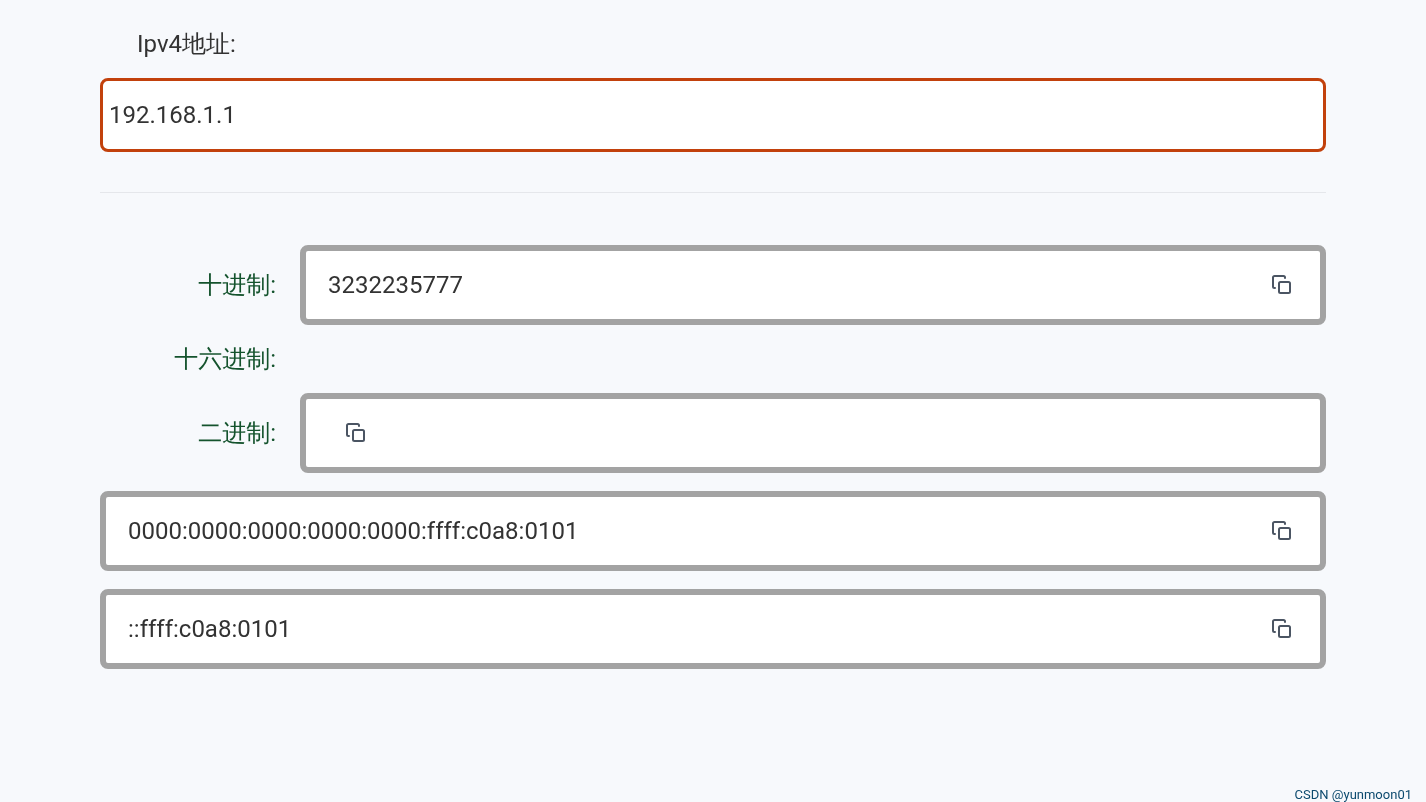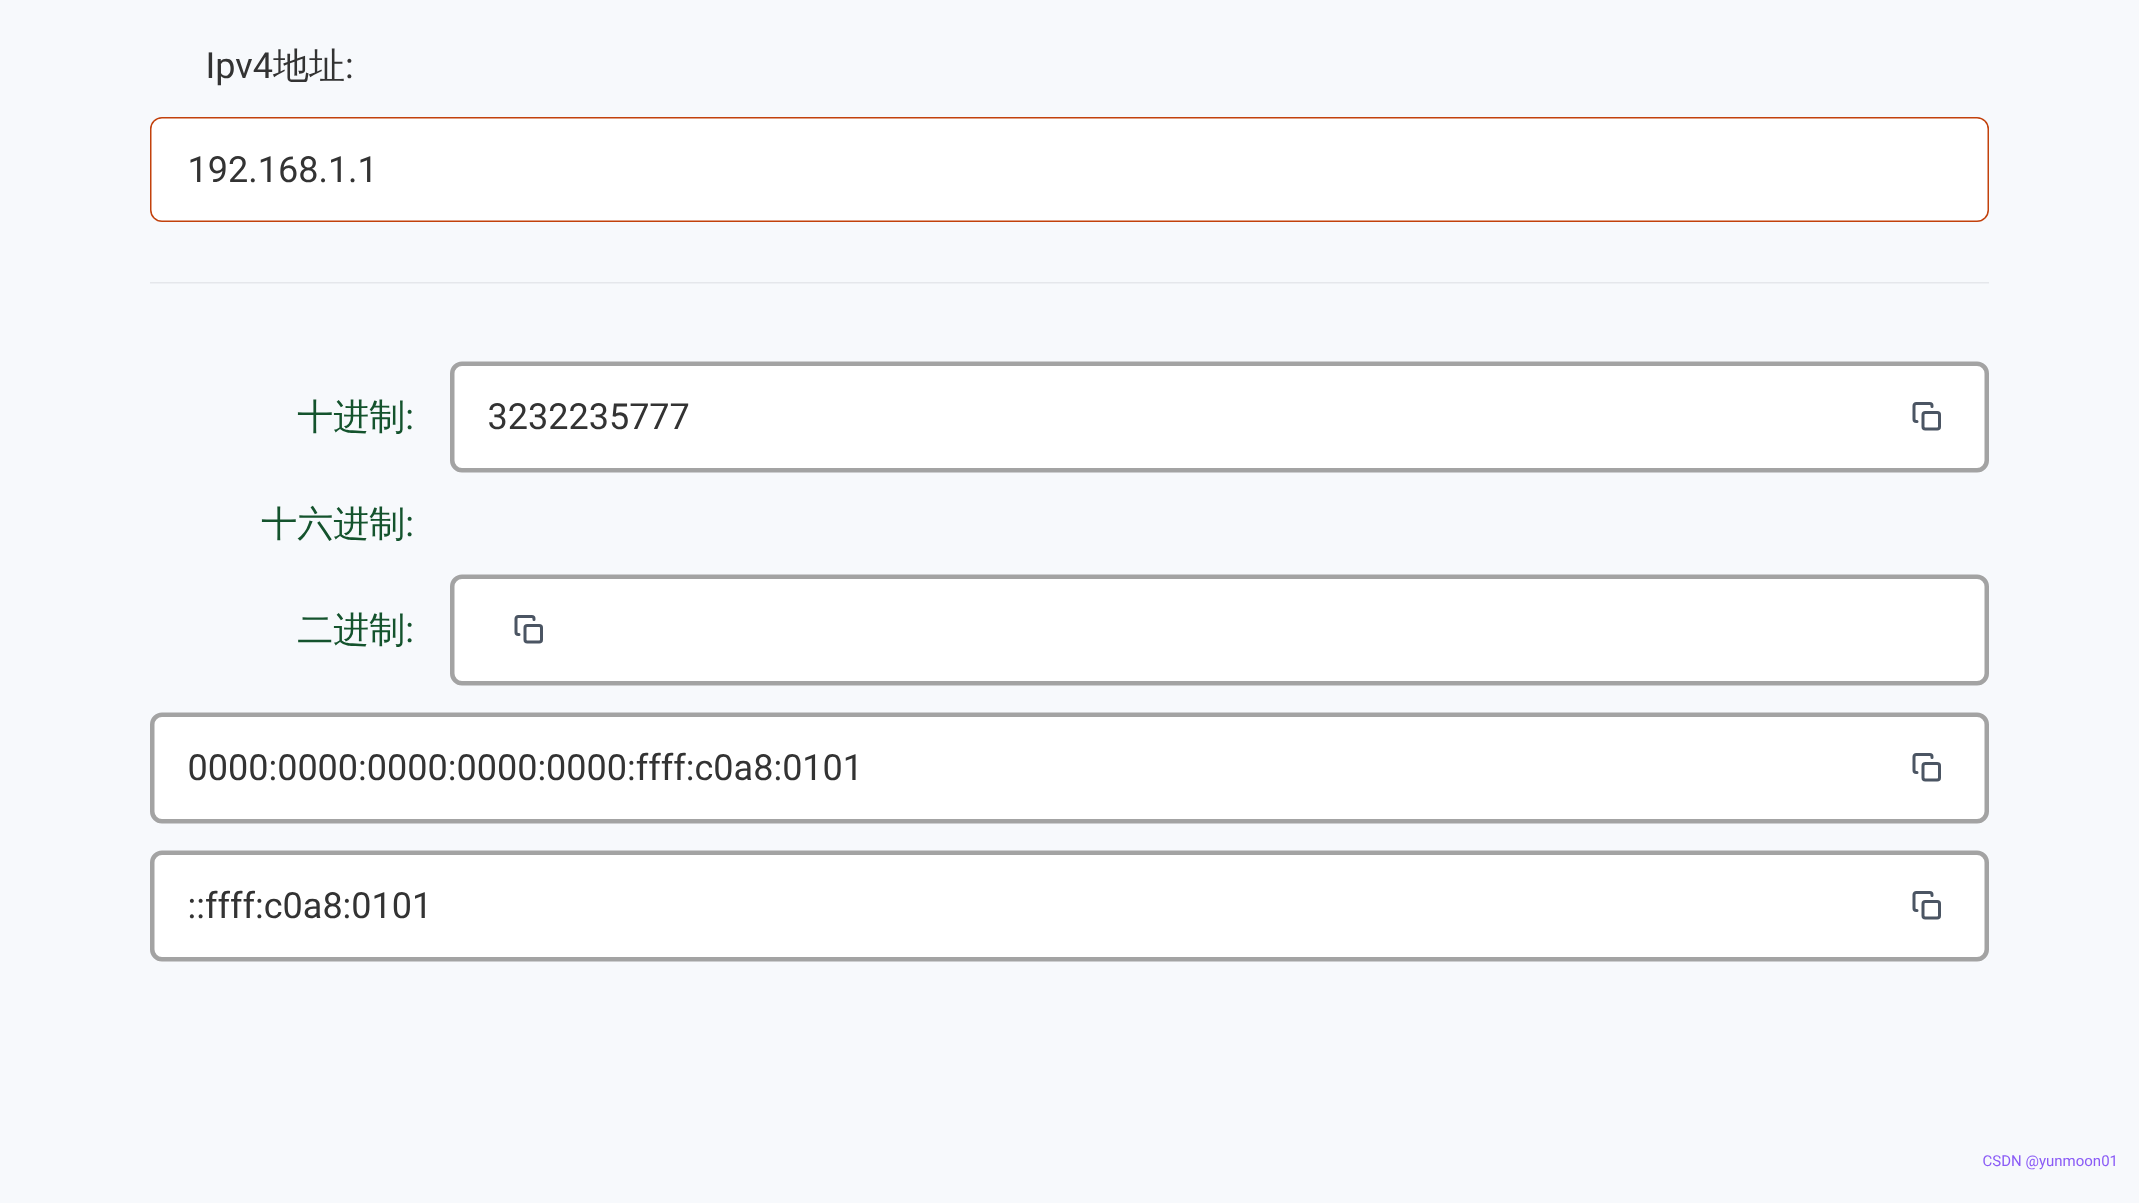--- a/index.html
+++ b/index.html
@@ -21,25 +21,25 @@
     }
     .input-label {
       font-size: 24px;
       color: #333;
       margin-bottom: 18px;
       display: block;
       margin-left: 37px;
     }
     .ip-input {
       width: 100%;
-      padding: 20px 24px;
+      padding: 20px 6px;
       font-size: 24px;
       color: #333;
       background: #fff;
-      border: 1px solid #c2410c;
+      border: 3px solid #c2410c;
       border-radius: 8px;
       outline: none;
       font-family: inherit;
     }
     .divider {
       border: none;
       border-top: 1px solid #e5e7eb;
       margin-bottom: 52px;
     }
     .result-row {
@@ -54,21 +54,21 @@
       color: #14532d;
       padding-right: 24px;
       flex-shrink: 0;
     }
     .result-box {
       flex: 1;
       display: flex;
       align-items: center;
       justify-content: space-between;
       background: #fff;
-      border: 3px solid #a3a3a3;
+      border: 6px solid #a3a3a3;
       border-radius: 8px;
       padding: 18px 22px;
     }
     .result-value {
       font-size: 24px;
       color: #333;
       word-break: break-all;
     }
     .copy-btn {
       background: none;
@@ -81,24 +81,24 @@
       color: #4b5563;
       flex-shrink: 0;
       margin-left: 12px;
     }
     .copy-btn svg {
       width: 24px;
       height: 24px;
     }
     .watermark {
       position: absolute;
-      bottom: 22px;
+      bottom: 0;
       right: 14px;
-      font-size: 10px;
-      color: #8b5cf6;
+      font-size: 13px;
+      color: #0c4a6e;
     }
   </style>
 </head>
 <body>
 
 <div class="input-section">
   <label class="input-label">Ipv4地址:</label>
   <input type="text" class="ip-input" value="192.168.1.1" style="">
 </div>
 

